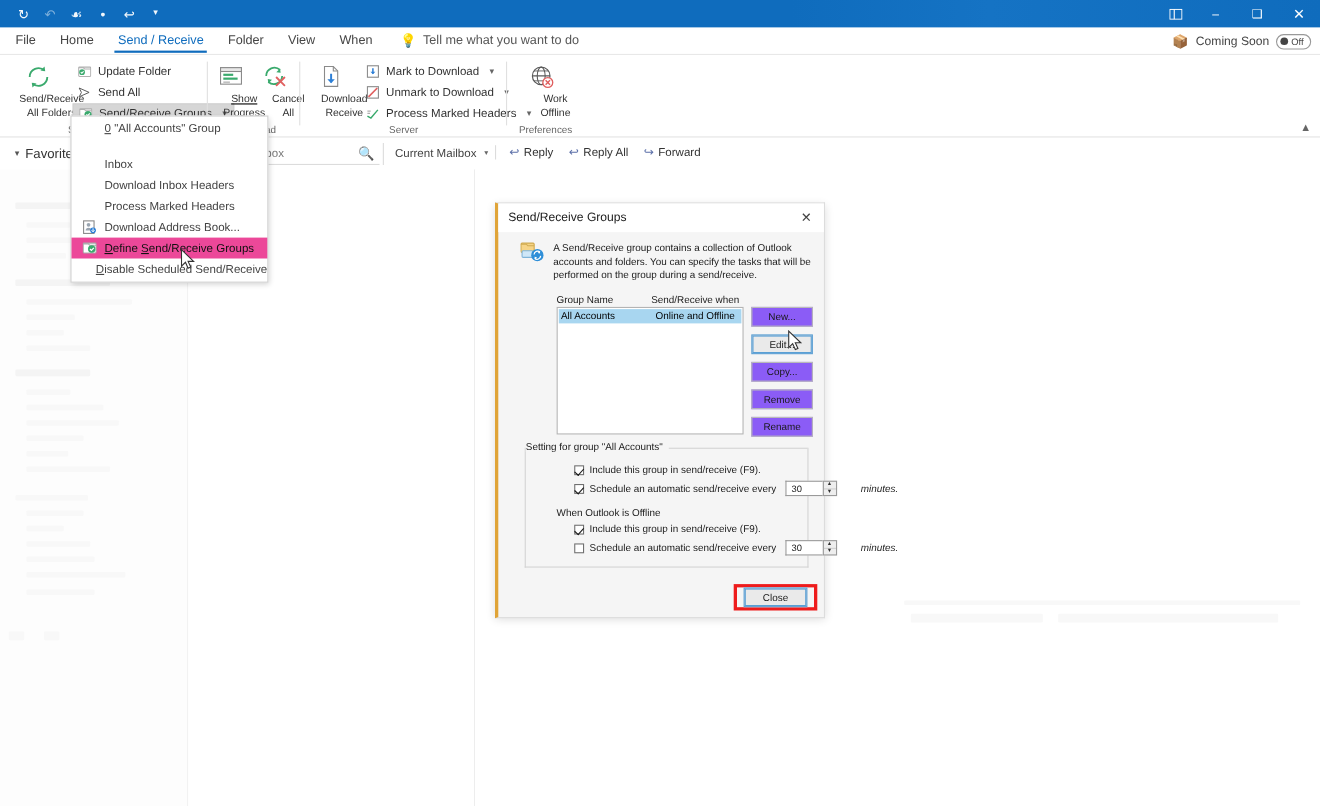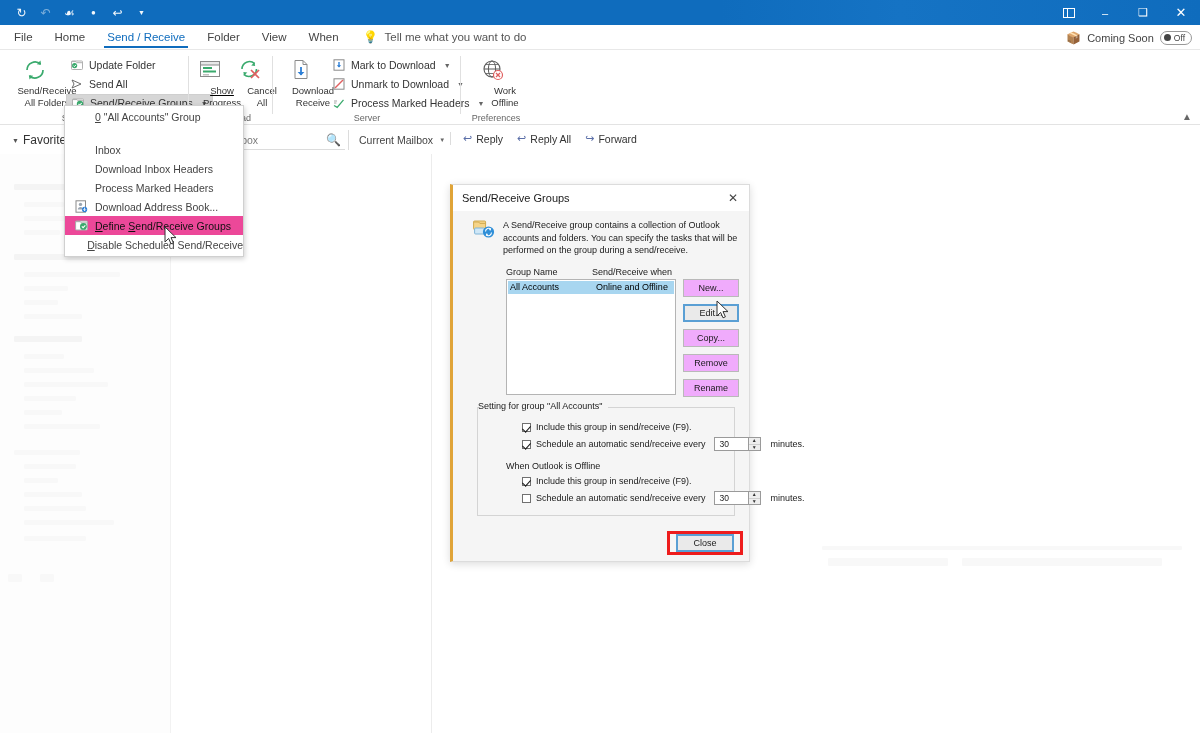--- a/index.html
+++ b/index.html
@@ -260,21 +260,21 @@
   }
   .grow {
     display: flex; height: 13px; align-items: center;
     font-size: 9px; padding: 0 2px;
   }
   .grow.sel { background: #a8d6f0; color: #000; }
   .grow .g1 { width: 86px; }
   .btncol { display: flex; flex-direction: column; gap: 7px; }
   .dbtn {
     width: 56px; height: 18px;
-    background: #f0abfc; border: 1px solid #b9b9b9;
+    background: #8b5cf6; border: 1px solid #b9b9b9;
     font-size: 9px; color: #1a1a1a;
     display: flex; align-items: center; justify-content: center;
   }
   .dbtn.focused {
     border: 1px solid #5a9fd4;
     outline: 1px solid #5a9fd4; outline-offset: -2px;
     background: #eaeaea;
   }
   .fieldset {
     margin: 10px 4px 0 4px;
@@ -319,21 +319,21 @@
   }
   .spin-arrows {
     width: 13px; border: 1px solid #9a9a9a; background: #eeeeee;
     display: flex; flex-direction: column;
   }
   .spin-arrows div {
     flex: 1; display: flex; align-items: center; justify-content: center;
     font-size: 5px; color: #333; line-height: 1;
   }
   .spin-arrows div:first-child { border-bottom: 1px solid #cfcfcf; }
-  .unit { margin-left: 10px; font-size: 9px; }
+  .unit { margin-left: 22px; font-size: 9px; font-style: italic; }
   .sub-head {
     font-size: 9px; color: #1a1a1a;
     padding-left: 22px; margin-top: 8px; margin-bottom: 2px;
   }
   .dlg-footer {
     position: absolute; bottom: 0; left: 0; right: 0;
     height: 44px;
   }
   .close-highlight {
     position: absolute; right: 6px; bottom: 6px;

